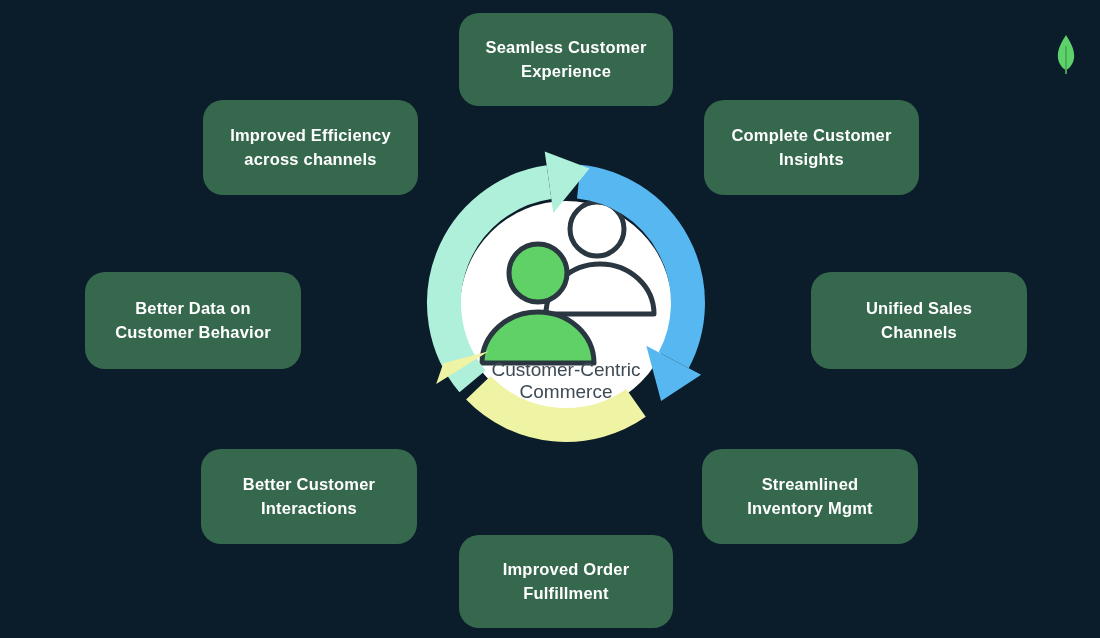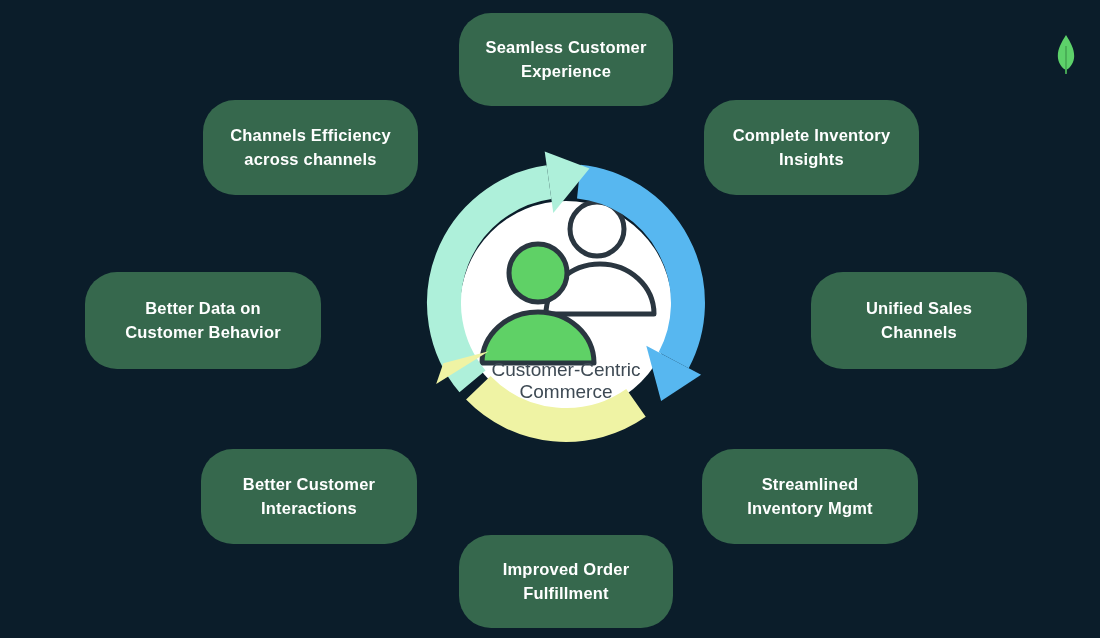--- a/index.html
+++ b/index.html
@@ -9,21 +9,21 @@
     --center-text:#3E4A54; --leaf-green:#5DD16A; --leaf-stem:#41A14F;
   }
   html,body{margin:0;padding:0;}
   .stage{
     position:relative; width:1100px; height:638px; overflow:hidden;
     background:var(--bg);
     font-family:"Liberation Sans", sans-serif;
   }
   .benefit{
     position:absolute; display:flex; align-items:center; justify-content:center;
-    background:var(--box-green); border-radius:32px;
+    background:var(--box-green); border-radius:20px;
   }
   .benefit-label{
     color:var(--box-text); font-weight:bold; font-size:16.5px; line-height:1.4;
     text-align:center; white-space:pre-line; letter-spacing:.2px;
   }
   .center-graphic{position:absolute; left:416px; top:151px; width:300px; height:310px;}
   .center-graphic svg{position:absolute; left:0; top:0;}
   .arc{fill:none; stroke-width:34;}
   .arc-mint{stroke:var(--arc-mint);} .head-mint{fill:var(--arc-mint);}
   .arc-blue{stroke:var(--arc-blue);} .head-blue{fill:var(--arc-blue);}
@@ -48,28 +48,28 @@
   <svg class="leaf" width="20" height="44" viewBox="0 0 22 46">
     <path class="leaf-body" d="M11 1 C6 9 2 16 2 24 C2 31 6 36.5 10 39 L10.3 44 L11.7 44 L12 39 C16 36.5 20 31 20 24 C20 16 16 9 11 1 Z"></path>
     <path class="leaf-stem" d="M11 13 L11 43"></path>
   </svg>
 
   <div class="benefit" style="left:459px;top:13px;width:214px;height:93px">
     <span class="benefit-label">Seamless Customer
 Experience</span>
   </div>
   <div class="benefit" style="left:203px;top:100px;width:215px;height:95px">
-    <span class="benefit-label">Channels Efficiency
+    <span class="benefit-label">Improved Efficiency
 across channels</span>
   </div>
   <div class="benefit" style="left:704px;top:100px;width:215px;height:95px">
-    <span class="benefit-label">Complete Inventory
+    <span class="benefit-label">Complete Customer
 Insights</span>
   </div>
-  <div class="benefit" style="left:85px;top:272px;width:236px;height:97px">
+  <div class="benefit" style="left:85px;top:272px;width:216px;height:97px">
     <span class="benefit-label">Better Data on
 Customer Behavior</span>
   </div>
   <div class="benefit" style="left:201px;top:449px;width:216px;height:95px">
     <span class="benefit-label">Better Customer
 Interactions</span>
   </div>
   <div class="benefit" style="left:811px;top:272px;width:216px;height:97px">
     <span class="benefit-label">Unified Sales
 Channels</span>

